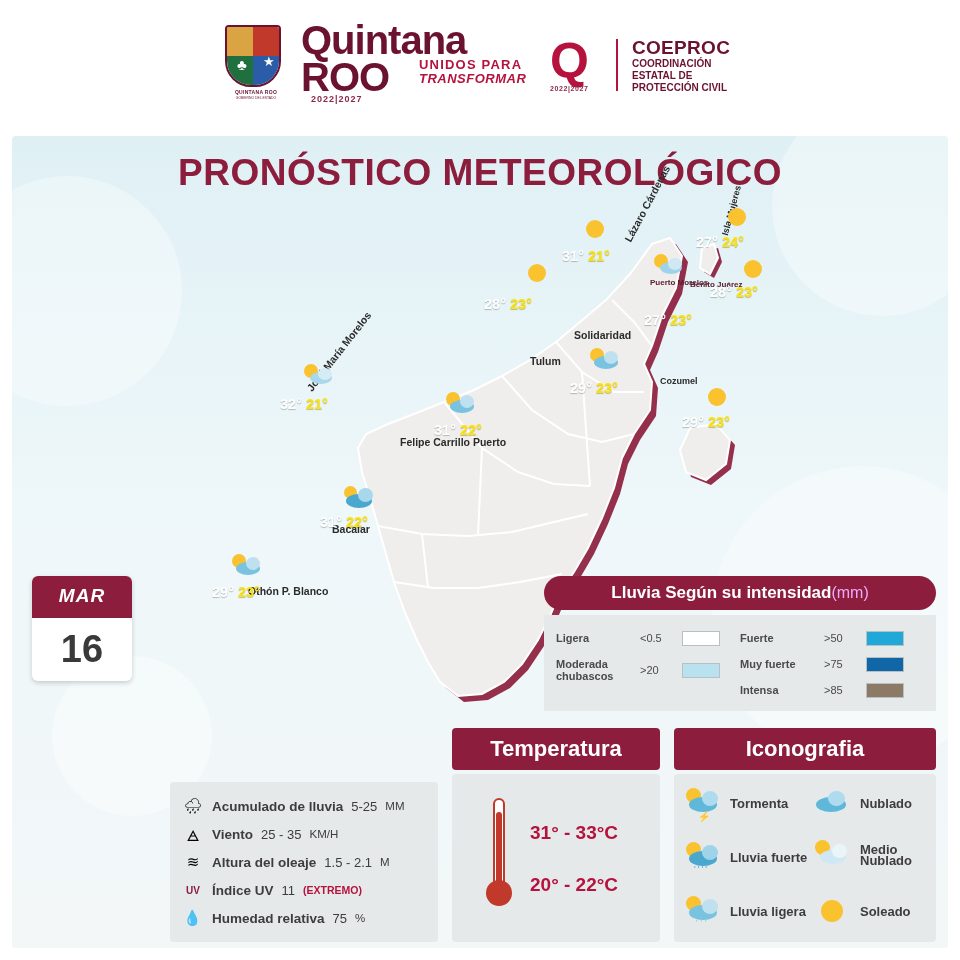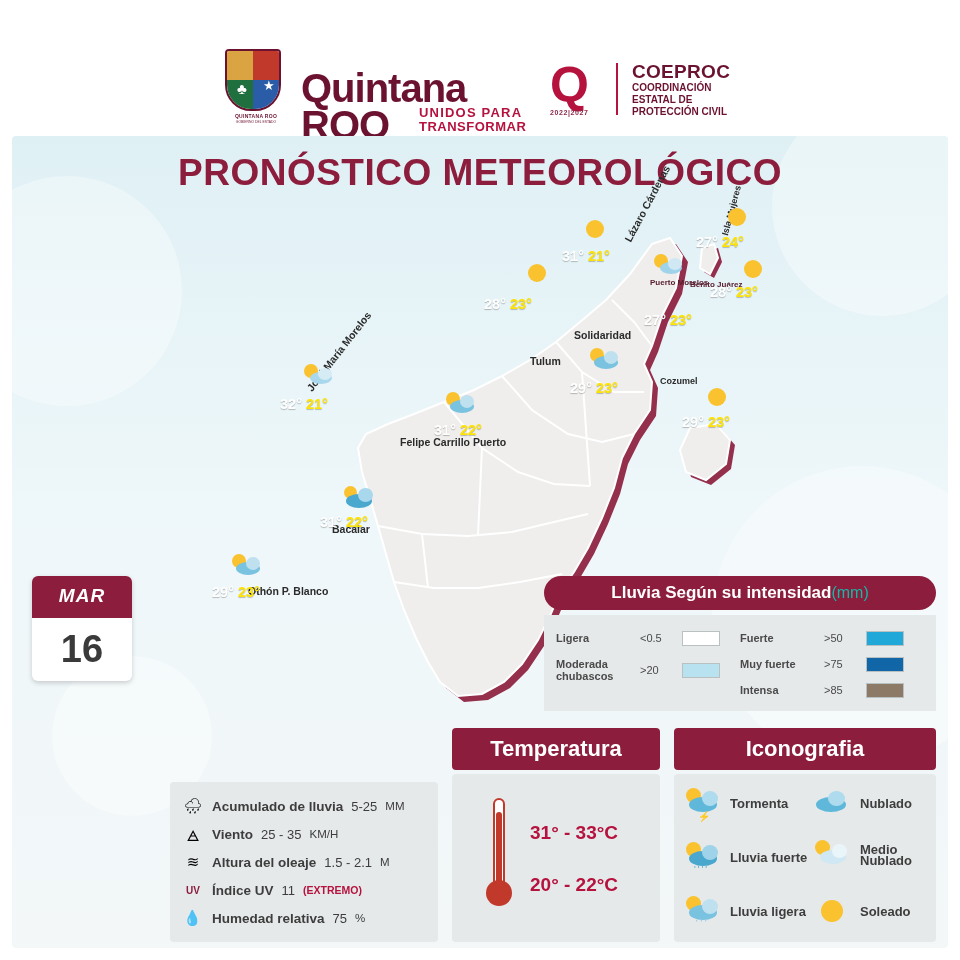--- a/index.html
+++ b/index.html
@@ -29,21 +29,21 @@
   .qr-shield .star { position:absolute; left:38px; top:30px; color:#fff; font-size:13px; line-height:1; }
   .qr-shield .tree { position:absolute; left:12px; top:32px; color:#fff; font-size:15px; line-height:1; }
   .qr-shield .lbl { position:absolute; left:0; top:64px; width:62px; text-align:center; font-size:5px; font-weight:bold; color:#6b1230; letter-spacing:.3px;}
   .qr-shield .lbl2 { position:absolute; left:0; top:71px; width:62px; text-align:center; font-size:3.4px; color:#6b1230; }
 
   .qr-word { position:relative; }
   .qr-word .l1 { font-size:40px; font-weight:bold; color:#6b1230; line-height:36px; letter-spacing:-1px; }
   .qr-word .l2 { font-size:40px; font-weight:bold; color:#6b1230; line-height:38px; letter-spacing:-1px; }
   .qr-word .tag { position:absolute; left:118px; top:36px; width:110px; }
   .qr-word .tag .t1 { font-size:13px; font-weight:bold; color:#b5123e; letter-spacing:1.2px; line-height:14px;}
-  .qr-word .tag .t2 { font-size:13px; font-weight:bold; color:#b5123e; letter-spacing:.5px; line-height:14px;}
+  .qr-word .tag .t2 { font-size:13px; font-weight:bold; color:#b5123e; letter-spacing:.5px; line-height:14px;font-style:italic;}
   .qr-word .years { position:absolute; left:10px; top:72px; font-size:9px; font-weight:bold; color:#8a2a4a; letter-spacing:1px;}
 
   .cp-mark { width:52px; height:60px; position:relative; }
   .cp-mark .big { font-size:50px; font-weight:bold; color:#b5123e; line-height:52px; }
   .cp-mark .yr { position:absolute; left:0; top:50px; font-size:7px; font-weight:bold; color:#8a2a4a; letter-spacing:.6px;}
 
   .cp-div { width:2px; height:52px; background:#b5123e; }
   .cp-text .c1 { font-size:19px; font-weight:bold; color:#6b1230; letter-spacing:.3px; line-height:21px;}
   .cp-text .c2 { font-size:10px; font-weight:bold; color:#6b1230; line-height:12px; }
 
@@ -91,21 +91,21 @@
   .cal .ring { position:absolute; top:-6px; width:8px; height:16px; background:#efefef; border-radius:3px; border:1px solid #cfcfcf;}
   .cal .ring.a { left:22px; } .cal .ring.b { left:70px; }
   .cal .d { height:63px; display:flex; align-items:center; justify-content:center; font-size:38px; font-weight:bold; color:#3a3a3a;}
 
   
   .rain-box { position:absolute; left:532px; top:440px; width:392px; height:135px; }
   .rain-head {
     height:34px; background:#8c1d3d; border-radius:18px; display:flex; align-items:center; justify-content:center;
     color:#fff; font-size:17px; font-weight:bold;
   }
-  .rain-head .mm { font-weight:normal; color:#14b8a6; font-size:16px; }
+  .rain-head .mm { font-weight:normal; color:#f0abfc; font-size:16px; }
   .rain-body { margin-top:5px; height:96px; background:#e6e9ea; border-radius:0; position:relative; padding:8px 14px; }
   .rain-col { position:absolute; top:10px; width:178px; }
   .rain-col.left { left:12px; } .rain-col.right { left:196px; }
   .rain-row { display:flex; align-items:center; height:26px; }
   .rain-row .nm { width:84px; font-size:11px; font-weight:bold; color:#4a4a4a; line-height:12px;}
   .rain-row .vl { width:42px; font-size:11px; color:#4a4a4a; }
   .rain-row .sw { width:38px; height:15px; border:1px solid #b9c0c2; }
 
   
   .info-box { position:absolute; left:158px; top:646px; width:268px; height:160px; background:#e6e9ea; border-radius:4px; padding:10px 12px;}
@@ -146,21 +146,21 @@
             <div class="q2"></div>
             <div class="q3"></div>
             <div class="q4"></div>
           </div>
         <div class="tree">♣</div>
         <div class="star">★</div>
         <div class="lbl">QUINTANA ROO</div>
         <div class="lbl2">GOBIERNO DEL ESTADO</div>
       </div>
 
-      <div class="qr-word" style="width:235px;height:86px;margin-top:48px;">
+      <div class="qr-word" style="width:235px;height:86px;">
         <div class="l1">Quintana</div>
         <div class="l2">ROO</div>
         <div class="tag">
           <div class="t1">UNIDOS PARA</div>
           <div class="t2">TRANSFORMAR</div>
         </div>
         <div class="years">2022|2027</div>
       </div>
 
       <div class="cp-mark">

